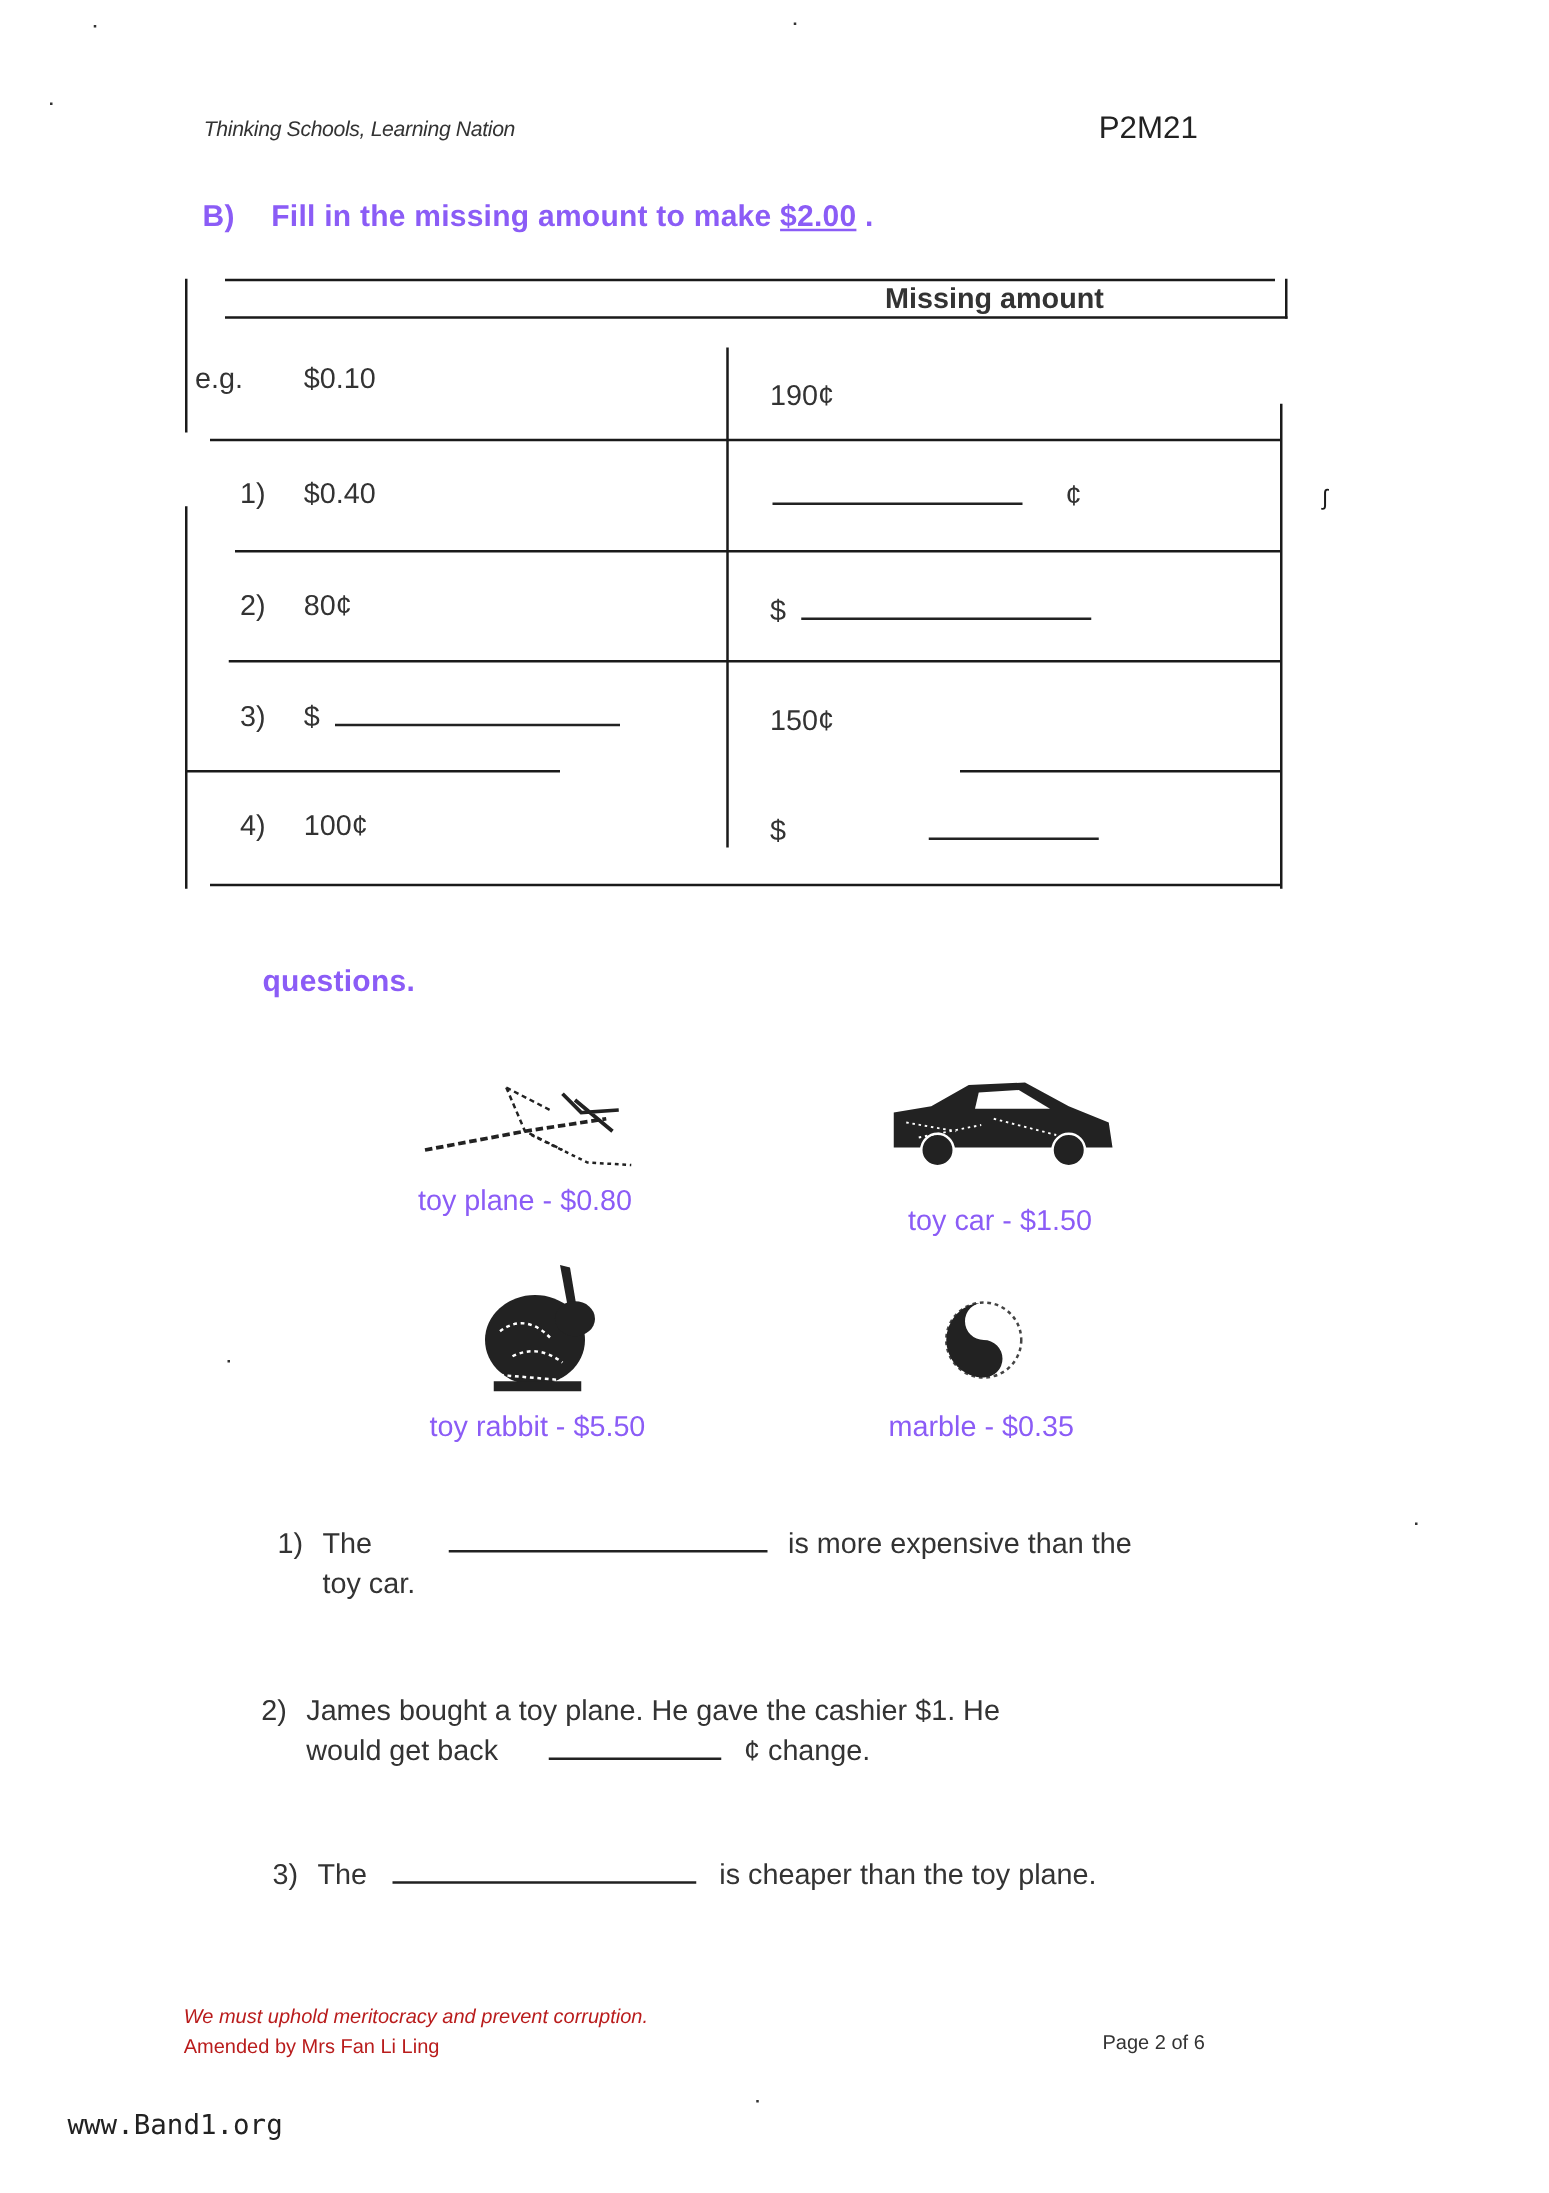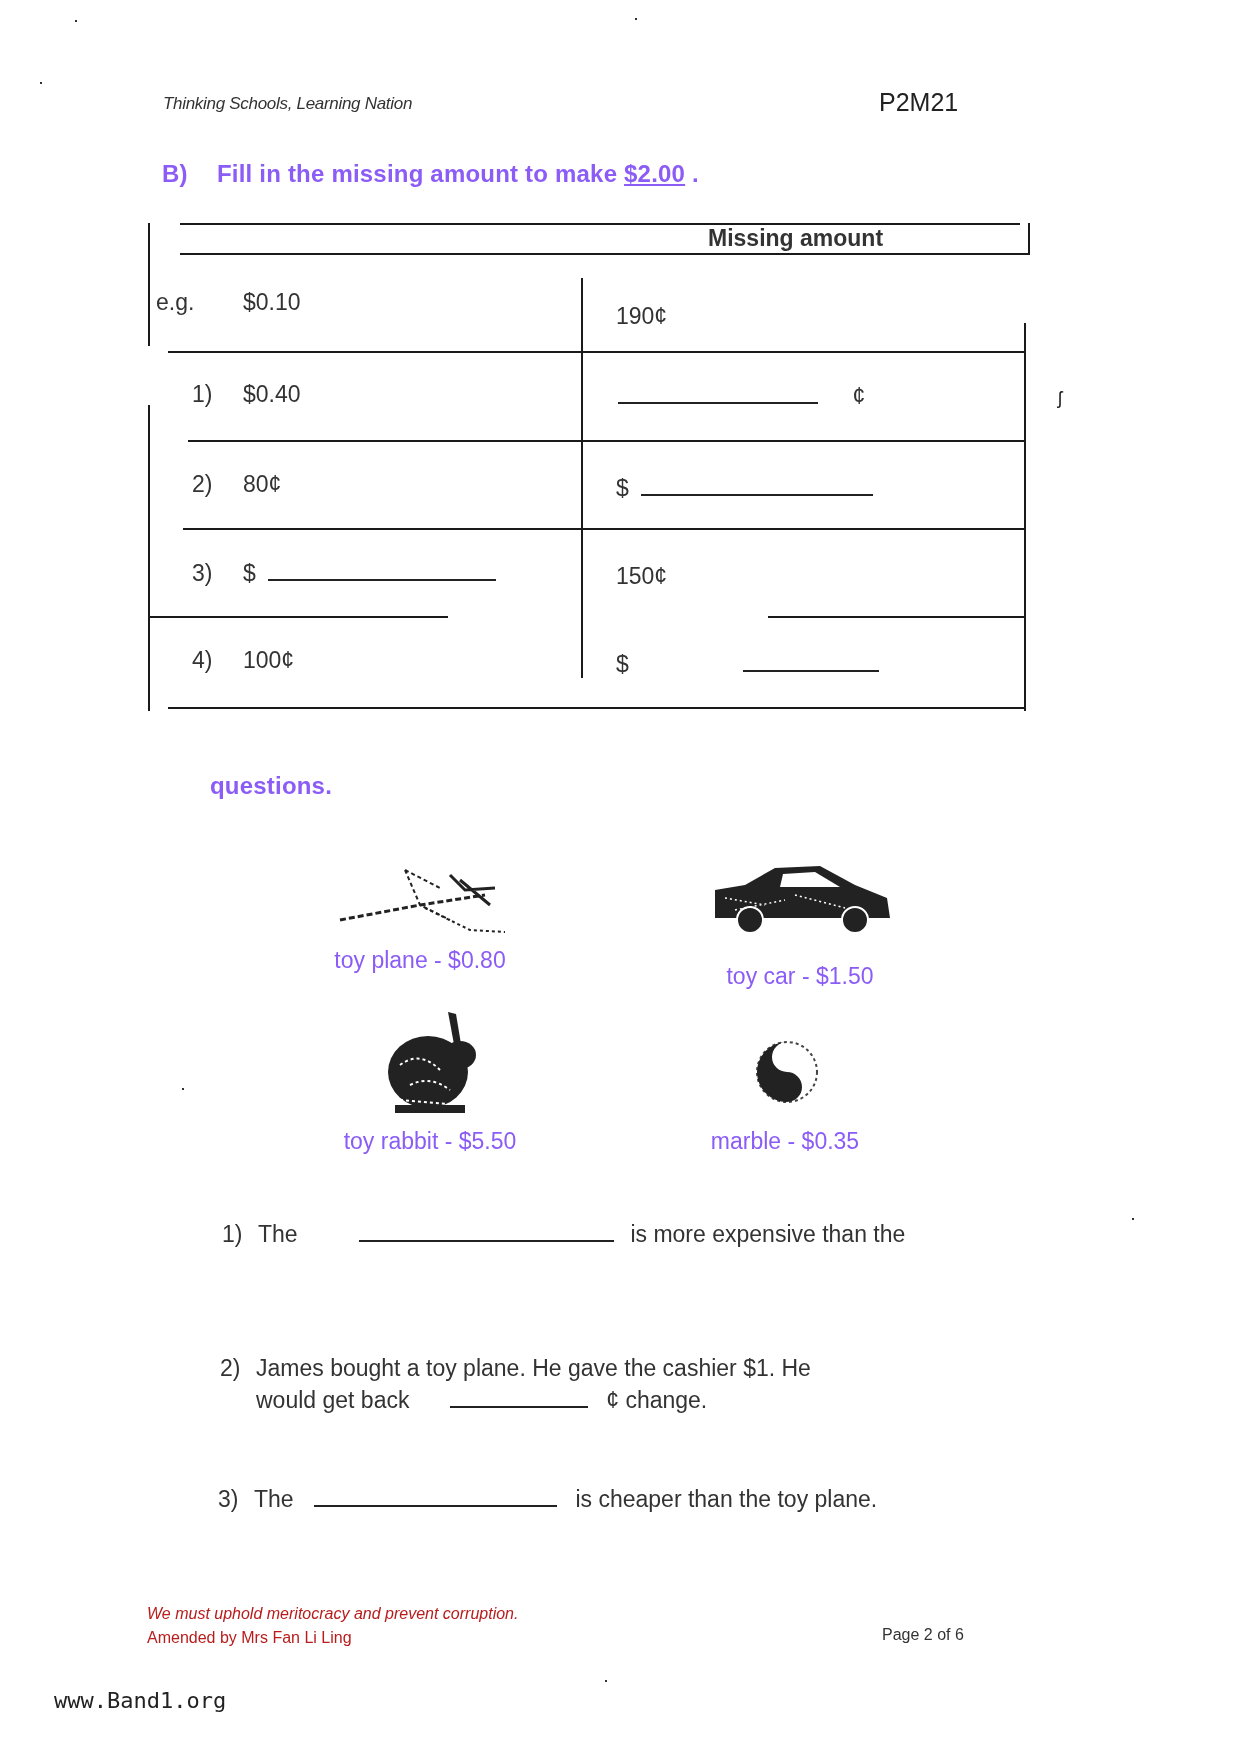--- a/index.html
+++ b/index.html
@@ -142,23 +142,24 @@
   </svg>
   <div style="margin-top:8px;">marble - $0.35</div>
 </div>
 
 <div class="q" style="left:222px; top:1218px;">
   <div>
     <span class="num">1)</span><span>The</span>
     <span class="blank" style="width:255px; margin:0 10px 0 55px;"></span>
     <span>is more expensive than the</span>
   </div>
+  <div class="cont">toy car.</div>
 </div>
 
-<div class="q" style="left:220px; top:1352px;">
+<div class="q" style="left:209px; top:1352px;">
   <div>
     <span class="num">2)</span><span>James bought a toy plane. He gave the cashier $1. He</span>
   </div>
   <div class="cont">
     <span>would get back</span>
     <span class="blank" style="width:138px; margin:0 12px 0 34px;"></span>
     <span>¢ change.</span>
   </div>
 </div>
 

